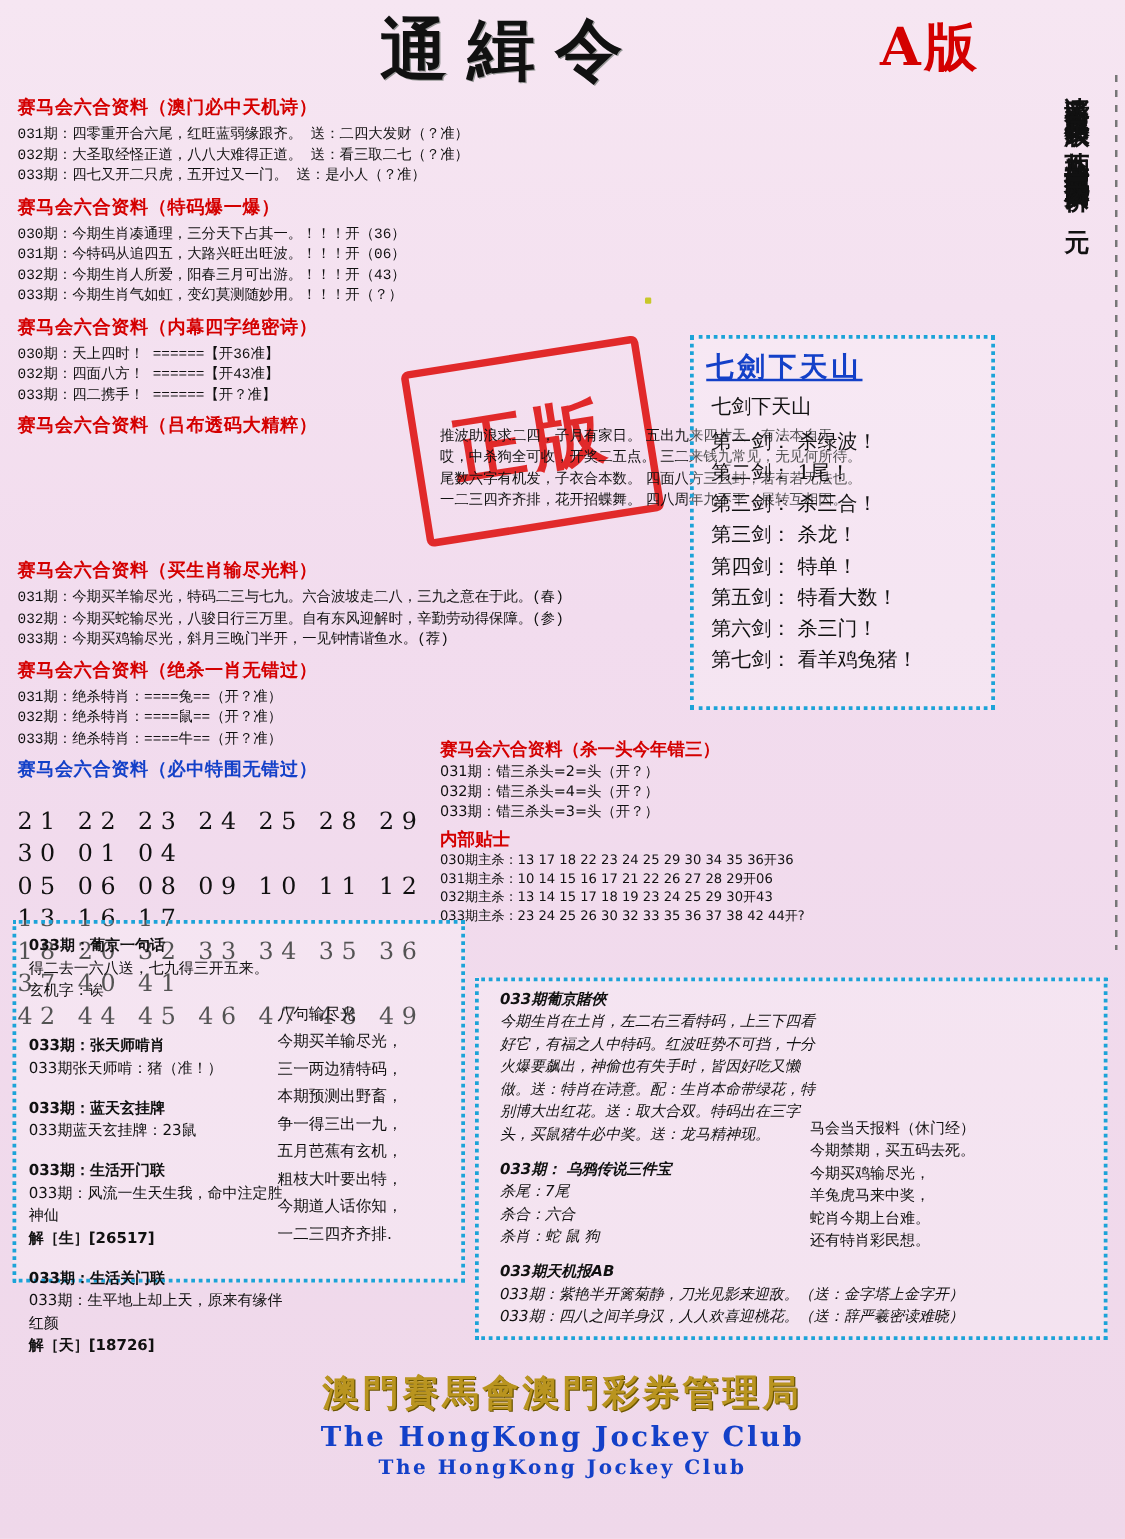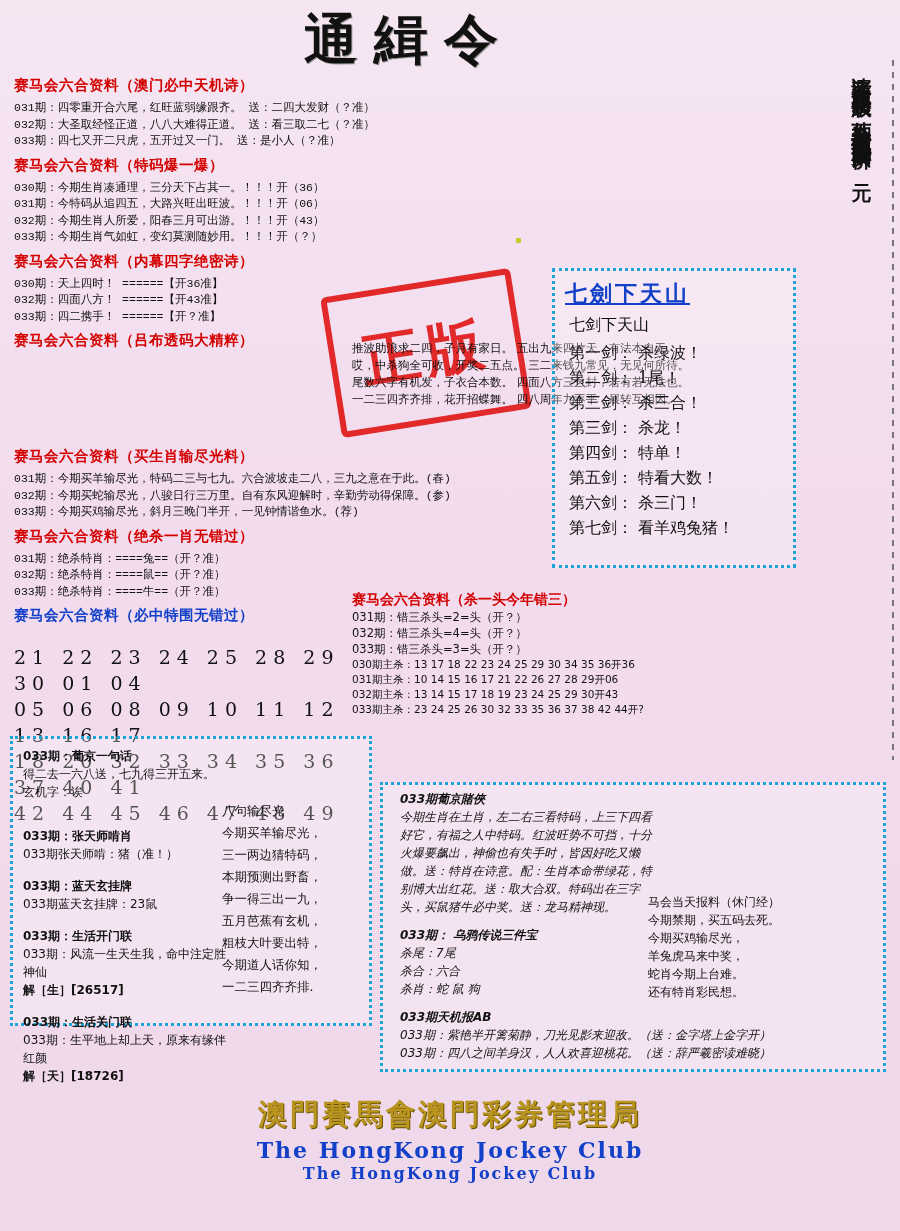--- a/index.html
+++ b/index.html
@@ -133,20 +133,21 @@
   }
   .dot{position:absolute;width:5px;height:5px;background:#c8c82a;left:516px;top:238px;border-radius:1px;}
 </style>
 </head>
 <body>
 
 <div class="page">
 
   <div class="header">
     <div class="big-title">通緝令</div>
+    <div class="version-badge">A版</div>
   </div>
 
   <div class="side-rule"></div>
   <div class="side-notice">请彩民注意本版是会员版，从下期开始请找当地图版商购买价15元</div>
 
   <div class="dot"></div>
 
   <div class="col-left">
 
     <div class="sec-title">赛马会六合资料（澳门必中天机诗）</div>
@@ -194,20 +195,21 @@
     <div class="poem">哎，中杀狗全可收，开奖二五点。  三二来钱九常见，无见何所待。</div>
     <div class="poem">尾数六字有机发，子衣合本数。  四面八方三幺封，若有若无法也。</div>
     <div class="poem">一二三四齐齐排，花开招蝶舞。  四八周年九不平，展转互相因。</div>
   </div>
 
   <div class="mid-block">
     <div class="inner-red">赛马会六合资料（杀一头今年错三）</div>
     <div class="mini-title">031期：错三杀头=2=头（开？）</div>
     <div class="mini-title">032期：错三杀头=4=头（开？）</div>
     <div class="mini-title">033期：错三杀头=3=头（开？）</div>
+    <div class="inner-red">内部贴士</div>
     <div class="mini">030期主杀：13 17 18 22 23 24 25 29 30 34 35 36开36</div>
     <div class="mini">031期主杀：10 14 15 16 17 21 22 26 27 28 29开06</div>
     <div class="mini">032期主杀：13 14 15 17 18 19 23 24 25 29 30开43</div>
     <div class="mini">033期主杀：23 24 25 26 30 32 33 35 36 37 38 42 44开?</div>
   </div>
 
   <div class="sword-box">
     <div class="sword-title">七劍下天山</div>
     <div class="sword-sub">七剑下天山</div>
     <div class="sword-line">第一剑： 杀绿波！</div>

